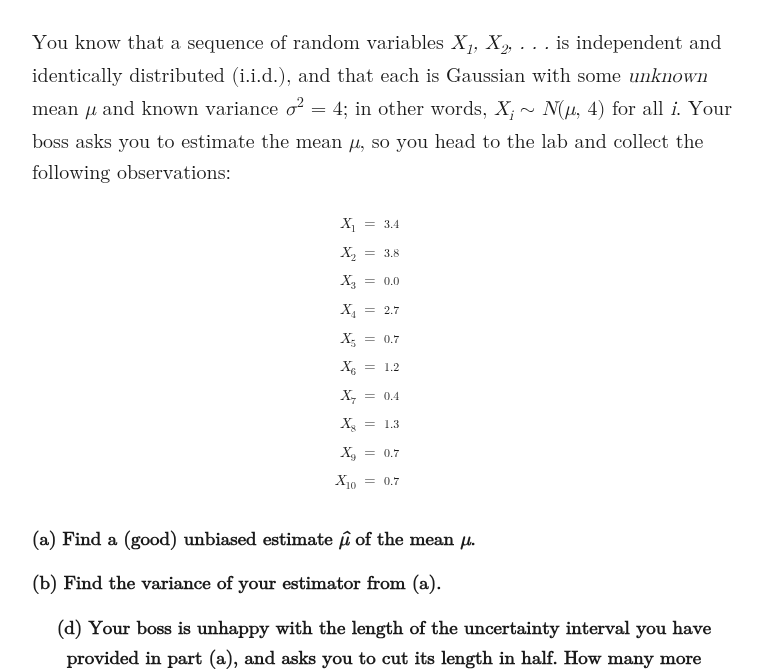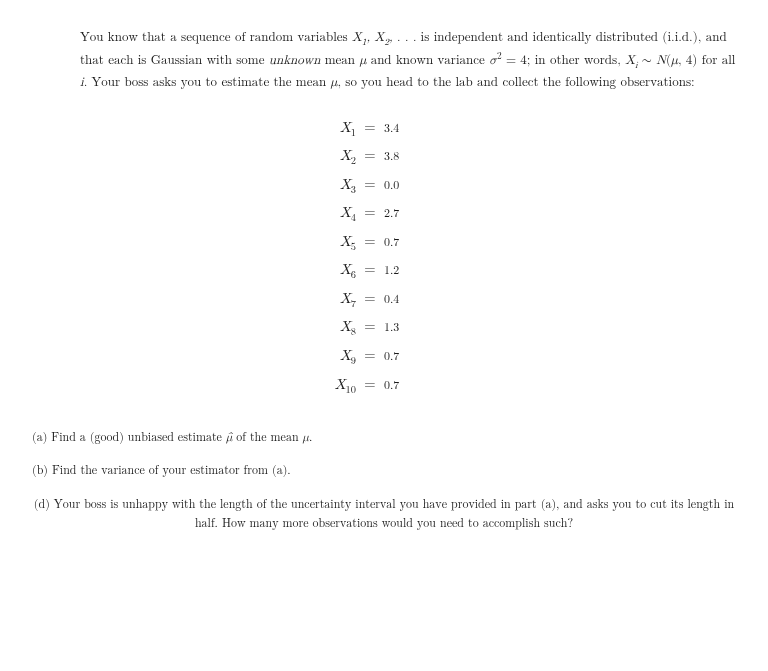--- a/index.html
+++ b/index.html
@@ -13,24 +13,23 @@
       font-family: "Computer Modern", "Latin Modern Math", Georgia, "Times New Roman", serif;
       font-size: 15px;
       line-height: 1.5;
       color: #1a1a1a;
       padding: 28px 32px 28px 32px;
       width: 768px;
       min-height: 671px;
     }
 
     .intro-text {
-      font-size: 13px;
+      font-size: 20px;
       line-height: 1.55;
       margin-bottom: 22px;
-      margin-left: 48px;
     }
 
     .intro-text em {
       font-style: italic;
     }
 
     .observations-table {
       display: flex;
       flex-direction: column;
       align-items: center;
@@ -68,23 +67,24 @@
       font-size: 0.72em;
       vertical-align: sub;
     }
 
     sup {
       font-size: 0.72em;
       vertical-align: super;
     }
 
     .part {
-      font-size: 12px;
+      font-size: 19px;
       line-height: 1.6;
       margin-bottom: 14px;
+      font-weight: bold;
     }
 
     .part:last-child {
       margin-bottom: 0;
       text-align: center;
     }
 
     .math-inline {
       font-style: italic;
     }

